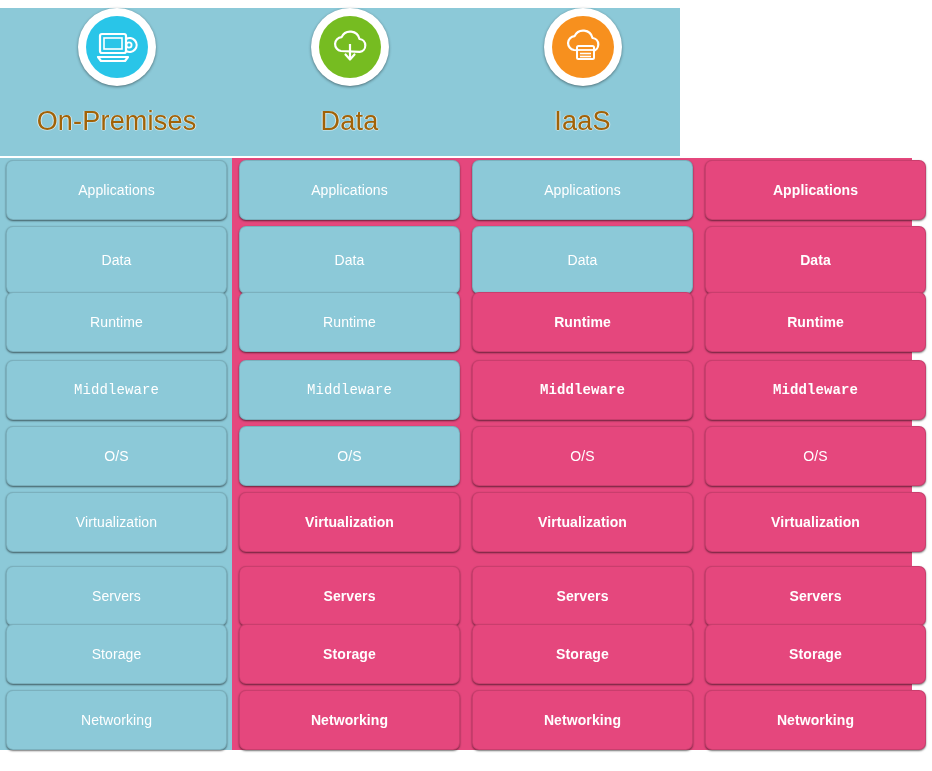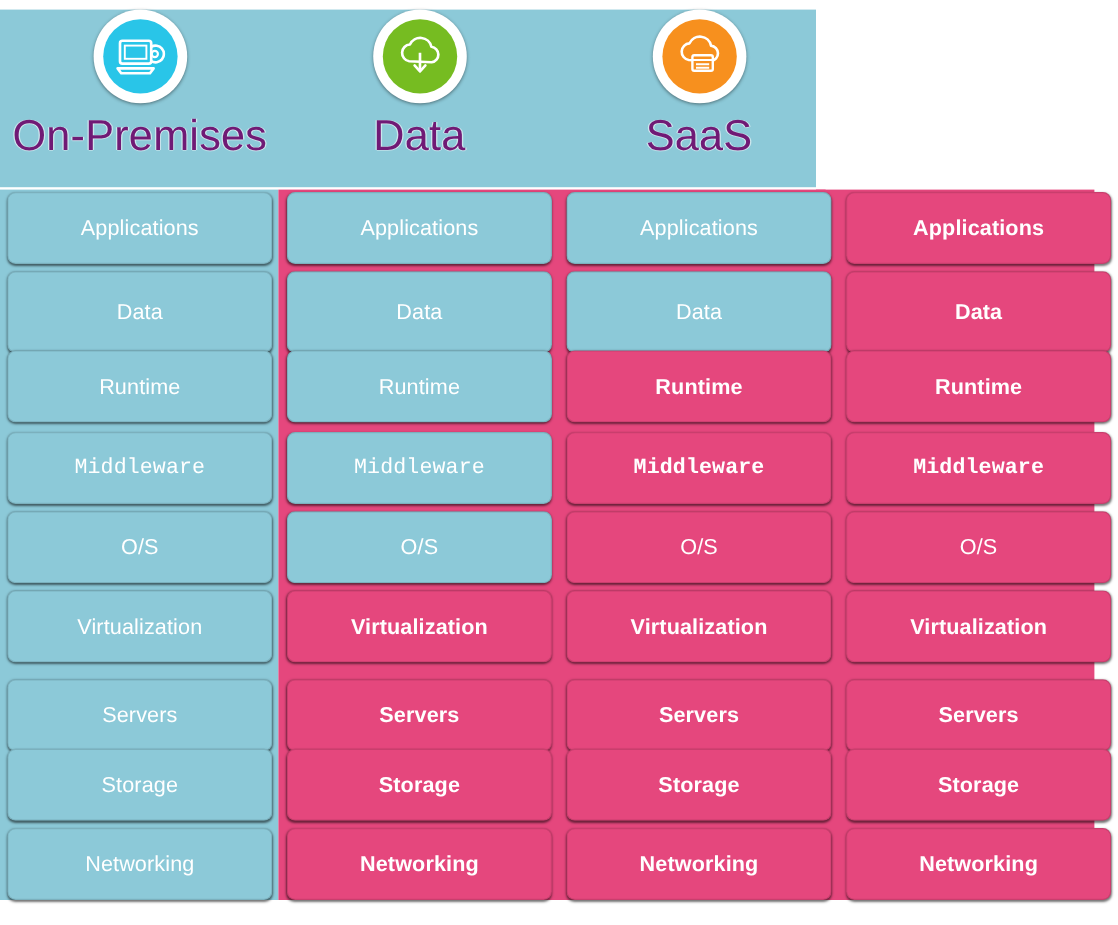--- a/index.html
+++ b/index.html
@@ -58,24 +58,24 @@
   }
   .hdr-icon .disc {
     width: 62px;
     height: 62px;
     border-radius: 50%;
     display: flex;
     align-items: center;
     justify-content: center;
   }
   .hdr-label {
-    margin-top: 6px;
-    font-size: 36px;
+    margin-top: 20px;
+    font-size: 27px;
     font-weight: 400;
-    color: #701a75;
+    color: #a16207;
     letter-spacing: 0.2px;
     text-shadow:
       1px 0 0 rgba(255,255,255,.55),
      -1px 0 0 rgba(255,255,255,.55),
       0 1px 0 rgba(255,255,255,.35);
     white-space: nowrap;
   }
 
   
   #grid {
@@ -115,21 +115,21 @@
     padding: 0 6px;
     display: flex;
   }
   .cell {
     flex: 1;
     border-radius: 7px;
     display: flex;
     align-items: center;
     justify-content: center;
     color: #ffffff;
-    font-size: 18px;
+    font-size: 14px;
     font-weight: 400;
     letter-spacing: .1px;
     box-shadow: 0 1px 2px rgba(0,0,0,0.55);
     box-sizing: border-box;
     border: 1px solid rgba(0,0,0,0.12);
   }
   .cell.blue { background: #8CC9D8; }
   .cell.pink { background: #E5477D; font-weight: 700; }
   .cell.pink.plain { font-weight: 400; }
 
@@ -188,21 +188,21 @@
       <div class="disc" style="background:#F7901E">
         <svg width="42" height="36" viewBox="0 0 42 36">
           <path d="M12 21 a7 7 0 0 1 0.6 -13.9 A9.5 9.5 0 0 1 30.5 9 a6.5 6.5 0 0 1 0.2 12.9 Z" fill="none" stroke="#fff" stroke-width="2.2" stroke-linejoin="round"></path>
           <rect x="15" y="17" width="17" height="13" rx="1.5" fill="#F7901E" stroke="#fff" stroke-width="2"></rect>
           <line x1="15" y1="21" x2="32" y2="21" stroke="#fff" stroke-width="1.8"></line>
           <line x1="18" y1="24.5" x2="29" y2="24.5" stroke="#fff" stroke-width="1.6"></line>
           <line x1="18" y1="27.5" x2="29" y2="27.5" stroke="#fff" stroke-width="1.6"></line>
         </svg>
       </div>
     </div>
-    <div class="hdr-label">SaaS</div>
+    <div class="hdr-label">IaaS</div>
   </div>
 
 </div>
 
 <div id="grid">
 
   <div class="col-bg" id="bg-onprem"></div>
   <div class="col-bg" id="bg-iaas"></div>
   <div class="col-bg" id="bg-paas"></div>
   <div class="col-bg" id="bg-saas"></div>

